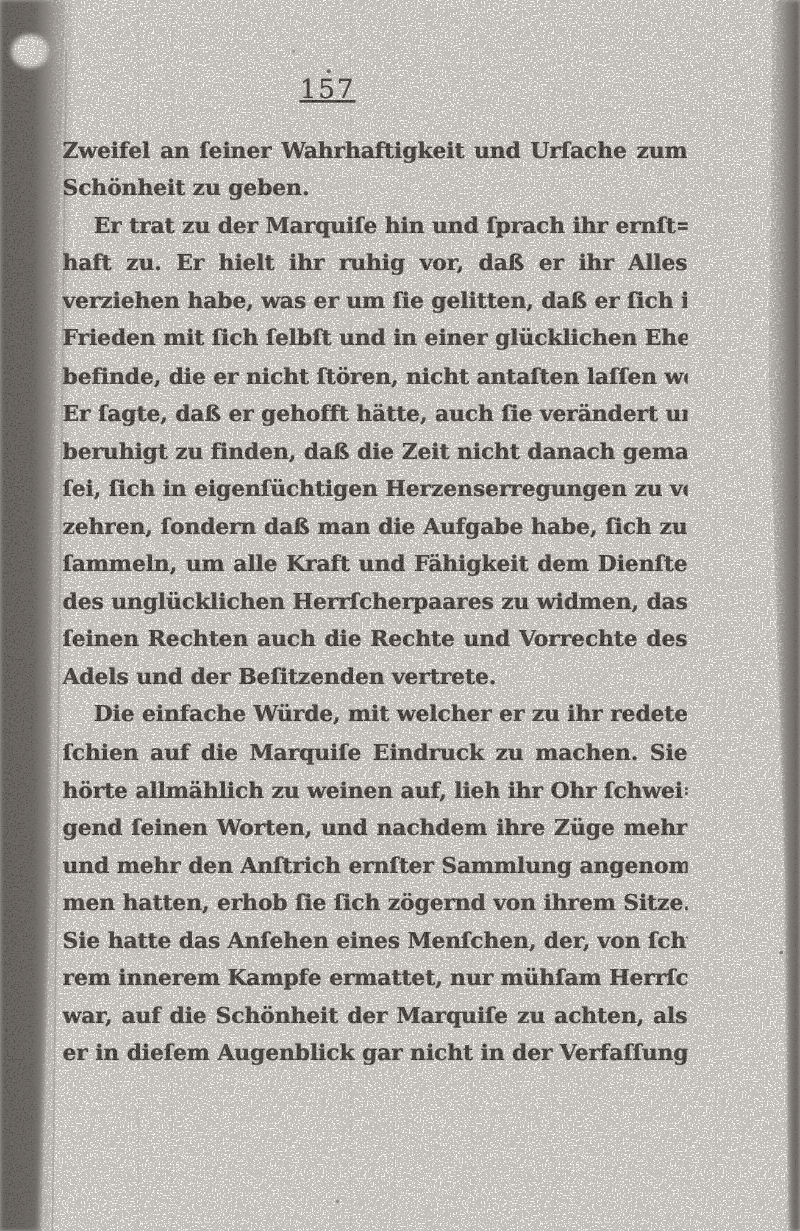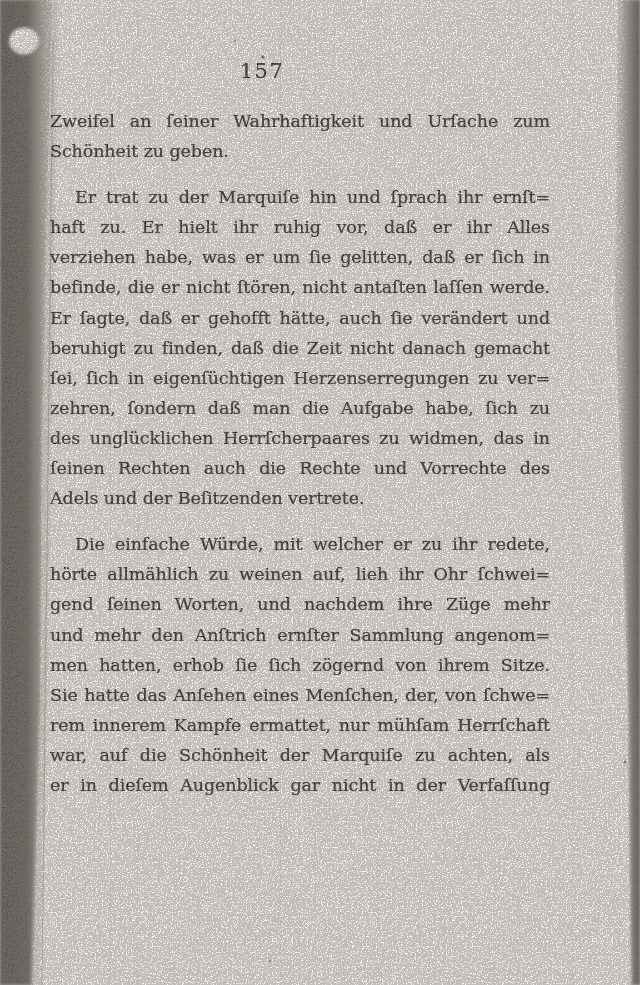--- a/index.html
+++ b/index.html
@@ -17,38 +17,39 @@
   .streak {
     position:absolute; top:0; bottom:0; width:1px; z-index:1;
     background:rgba(105,100,95,0.10);
   }
   .page-number {
     position:absolute; top:59px; left:212px; width:100px; z-index:2;
     text-align:center;
     font-size:21px; letter-spacing:1.5px;
     color:var(--ink,#26221d);
     text-shadow:0 0 0.6px rgba(40,35,30,0.7);
+    text-decoration:underline;
   }
   .text-block {
     position:absolute; left:50px; top:106px; width:500px; z-index:2;
     color:var(--ink,#26221d);
-    font-weight:normal;
+    font-weight:bold;
     font-size:17.5px;
     letter-spacing:-0.1px;
   }
   .line {
     height:30.1px; line-height:30.1px;
     text-align:justify;
     text-align-last:justify;
     overflow:hidden;
     white-space:nowrap;
     text-shadow:0 0 0.7px rgba(40,34,28,0.75);
   }
   .line.no-fill { text-align-last:left; }
-  .line.indent { padding-left:25px;margin-top:16px; }
+  .line.indent { padding-left:25px; }
 </style>
 </head>
 <body style="--paper: #f7f5f1; --ink: #26221d;">
 
 <svg class="scan-layer" width="640" height="985" viewBox="0 0 640 985" aria-hidden="true">
   <defs>
     <linearGradient id="lg-band" x1="0" y1="0" x2="1" y2="0">
       <stop offset="0" stop-color="#4a4743"></stop>
       <stop offset="0.55" stop-color="#57544f"></stop>
       <stop offset="0.78" stop-color="#8a8680" stop-opacity="0.75"></stop>
@@ -106,29 +107,32 @@
 <div class="streak" style="left:572px; opacity:0.6;"></div>
 
 <div class="page-number">157</div>
 
 <div class="text-block">
     <div class="line">Zweifel an ſeiner Wahrhaftigkeit und Urſache zum</div>
     <div class="line no-fill">Schönheit zu geben.</div>
     <div class="line indent">Er trat zu der Marquiſe hin und ſprach ihr ernſt=</div>
     <div class="line">haft zu. Er hielt ihr ruhig vor, daß er ihr Alles</div>
     <div class="line">verziehen habe, was er um ſie gelitten, daß er ſich in</div>
+    <div class="line">Frieden mit ſich ſelbſt und in einer glücklichen Ehe</div>
     <div class="line">befinde, die er nicht ſtören, nicht antaſten laſſen werde.</div>
     <div class="line">Er ſagte, daß er gehofft hätte, auch ſie verändert und</div>
     <div class="line">beruhigt zu finden, daß die Zeit nicht danach gemacht</div>
     <div class="line">ſei, ſich in eigenſüchtigen Herzenserregungen zu ver=</div>
     <div class="line">zehren, ſondern daß man die Aufgabe habe, ſich zu</div>
+    <div class="line">ſammeln, um alle Kraft und Fähigkeit dem Dienſte</div>
     <div class="line">des unglücklichen Herrſcherpaares zu widmen, das in</div>
     <div class="line">ſeinen Rechten auch die Rechte und Vorrechte des</div>
     <div class="line no-fill">Adels und der Beſitzenden vertrete.</div>
     <div class="line indent">Die einfache Würde, mit welcher er zu ihr redete,</div>
+    <div class="line">ſchien auf die Marquiſe Eindruck zu machen. Sie</div>
     <div class="line">hörte allmählich zu weinen auf, lieh ihr Ohr ſchwei=</div>
     <div class="line">gend ſeinen Worten, und nachdem ihre Züge mehr</div>
     <div class="line">und mehr den Anſtrich ernſter Sammlung angenom=</div>
     <div class="line">men hatten, erhob ſie ſich zögernd von ihrem Sitze.</div>
     <div class="line">Sie hatte das Anſehen eines Menſchen, der, von ſchwe=</div>
     <div class="line">rem innerem Kampfe ermattet, nur mühſam Herrſchaft</div>
     <div class="line">war, auf die Schönheit der Marquiſe zu achten, als</div>
     <div class="line">er in dieſem Augenblick gar nicht in der Verfaſſung</div>
   </div>
 

